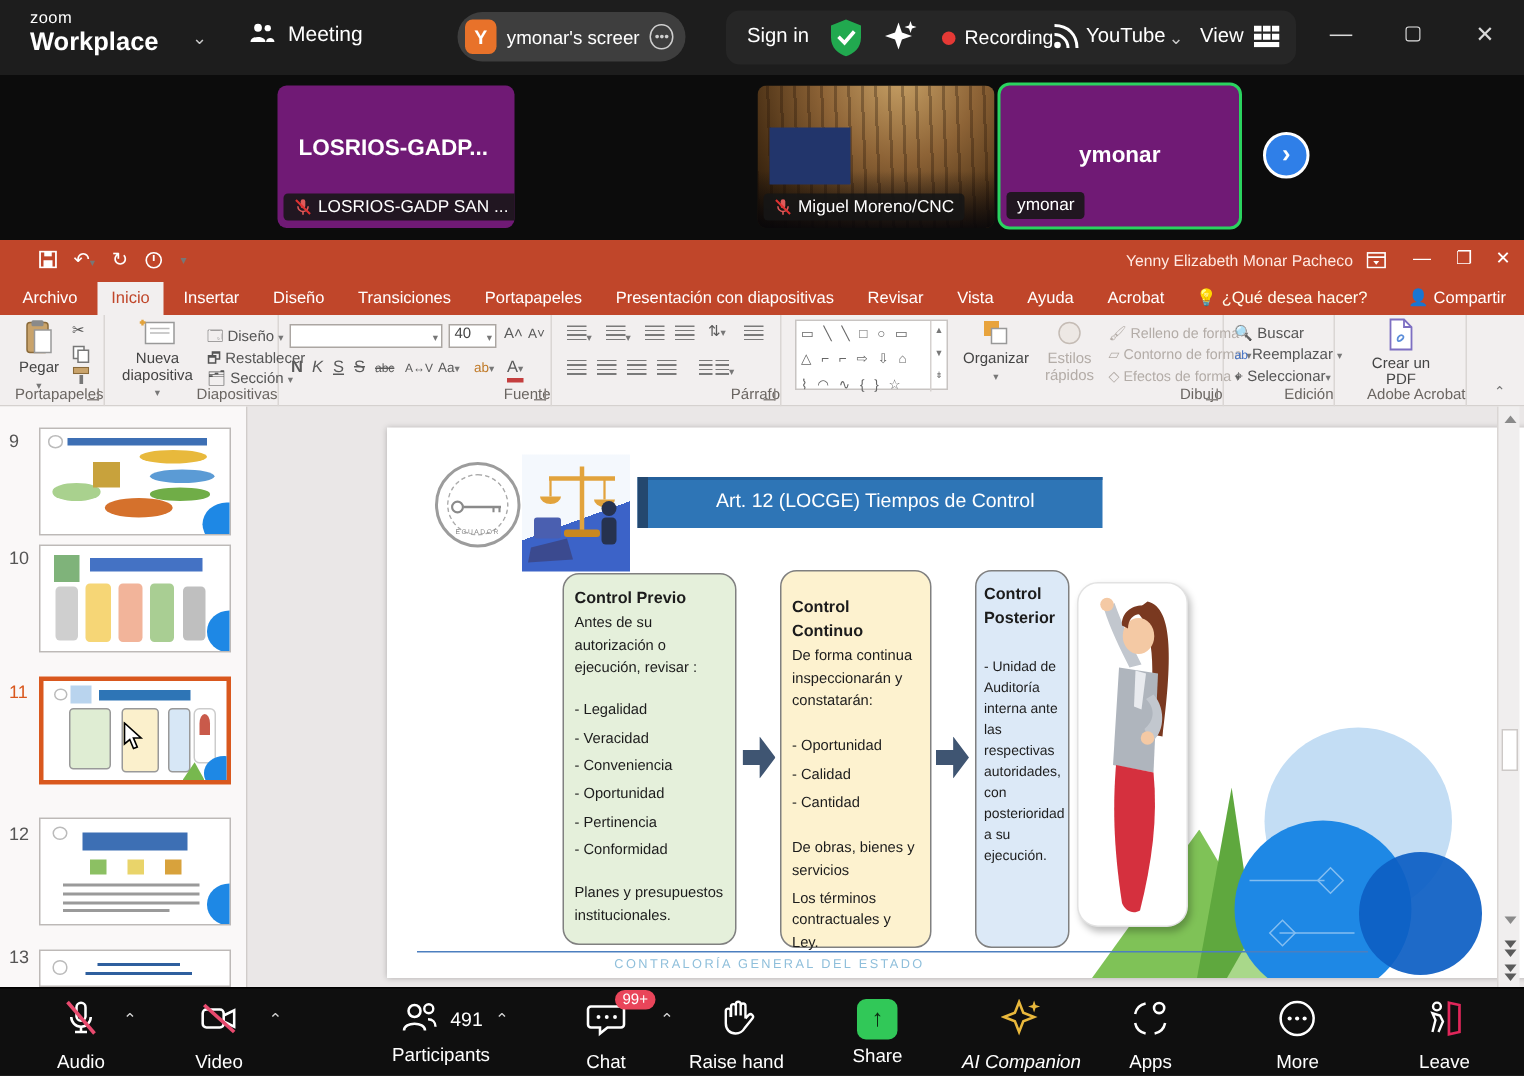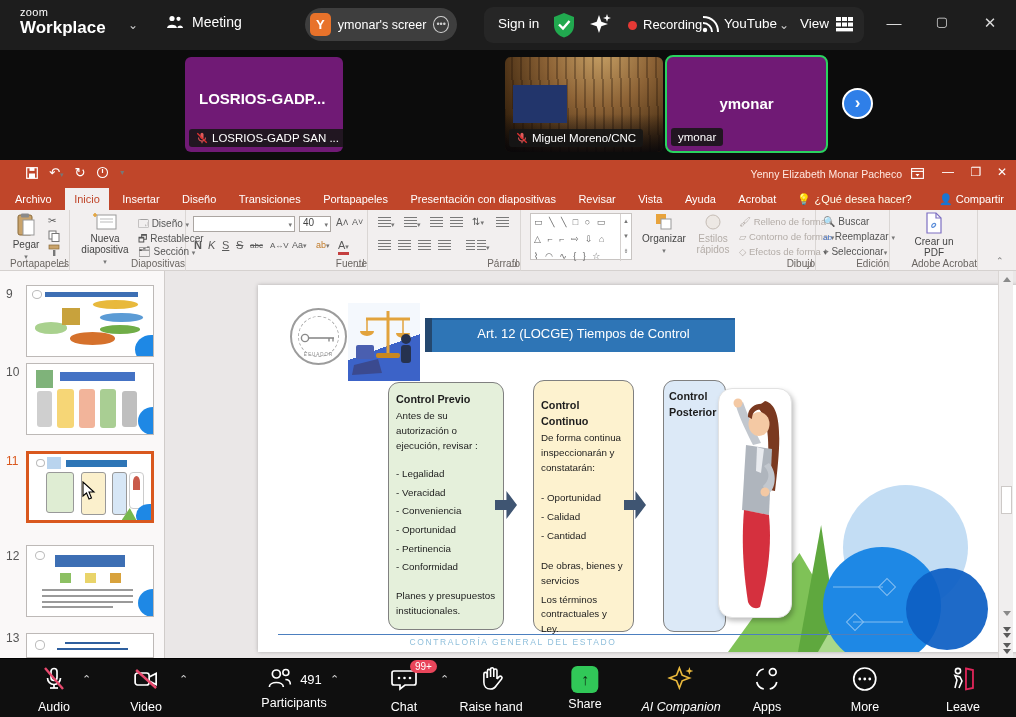--- a/index.html
+++ b/index.html
@@ -77,21 +77,21 @@
   .tnum { position:absolute; left:6px; font-size:12px; color:#555; }
   .tnum.sel { color:#D9581E; }
   .thumb { position:absolute; left:26px; width:128px; height:72px; background:#fff; border:1px solid #BDB9B7; overflow:hidden; }
   .thumb.sel { border:3px solid #D9581E; }
   .scroll { position:absolute; left:998px; top:0; width:15px; height:387px; background:#F0EEEE; border-left:1px solid #DAD6D4; }
   .sthumb { position:absolute; left:2px; width:11px; background:#fff; border:1px solid #CDC9C7; }
   .tri { width:0; height:0; position:absolute; }
 
   .slide { position:absolute; left:258px; top:14px; width:804px; height:367px; background:#fff; box-shadow:0 0 4px rgba(0,0,0,.25); overflow:hidden; }
   .banner { position:absolute; left:167px; top:33px; width:310px; height:34px; background:#2E75B6; border-left:7px solid #24486F; box-shadow:inset 0 2px 0 #24609C; color:#fff; font-size:13px; text-align:center; line-height:32px; }
-  .cbox { position:absolute; border:1.5px solid #808080; border-radius:11px; font-size:9.8px; color:#1c1c1c; padding:8px 7px; line-height:1.5;margin-left:13px; }
+  .cbox { position:absolute; border:1.5px solid #808080; border-radius:11px; font-size:9.8px; color:#1c1c1c; padding:8px 7px; line-height:1.5; }
   .cbox h3 { font-size:10.8px; margin-bottom:2px; }
   .box-line { line-height:1.9; }
   .blockarrow { position:absolute; background:#3F5572; clip-path:polygon(0 32%,52% 32%,52% 0,100% 50%,52% 100%,52% 68%,0 68%); }
   .circle { position:absolute; border-radius:50%; }
   .gtri { position:absolute; clip-path:polygon(0 100%,55% 0,100% 100%); }
   .slidefooter-line { position:absolute; left:20px; top:349px; width:634px; border-top:1.5px solid #4C7FBF; }
   .slidefooter-text { position:absolute; left:95px; top:352px; width:320px; text-align:center; font-size:8.5px; letter-spacing:1.6px; color:#8FBFDB; }
   .womancard { position:absolute; left:460px; top:103px; width:74px; height:230px; background:#fff; border:1px solid #e2e2e2; border-radius:14px; box-shadow:2px 3px 5px rgba(0,0,0,.25); overflow:hidden; }
   .seal { position:absolute; left:32px; top:23px; width:57px; height:57px; border:2px solid #9C9C9C; border-radius:50%; }
   .seal .inner { position:absolute; inset:6px; border:1px dashed #ABABAB; border-radius:50%; }
@@ -490,20 +490,21 @@
               <div class="box-line">- Cantidad</div>
             </div>
           <div style="margin-top:14px;">De obras, bienes y servicios</div>
           <div style="margin-top:4px;">Los términos contractuales y Ley.</div>
         </div>
         <div class="blockarrow" style="left:366px; top:206px; width:22px; height:28px;"></div>
 
         <div class="cbox" style="left:392px; top:95px; width:63px; height:252px; background:#DCE9F7; font-size:9.3px; padding:7px 5px;">
           <h3>Control Posterior</h3>
           <div style="height:16px;"></div>
+          <div>- Unidad de Auditoría interna ante las respectivas autoridades, con posterioridad a su ejecución.</div>
         </div>
 
         <div class="circle" style="left:585px; top:200px; width:125px; height:125px; background:#C3DDF4;"></div>
         <div class="gtri" style="left:470px; top:268px; width:130px; height:99px; background:#7FC257;"></div>
         <div class="gtri" style="left:540px; top:240px; width:42px; height:127px; background:#5FA83E;"></div>
         <div class="gtri" style="left:560px; top:290px; width:80px; height:77px; background:#A9D88A;"></div>
         <div class="circle" style="left:565px; top:262px; width:118px; height:118px; background:#1E88E5;">
           <svg width="118" height="118" viewBox="0 0 118 118" style="opacity:.45;">
             <line x1="10" y1="40" x2="60" y2="40" stroke="#fff" stroke-width="1"></line>
               <rect x="58" y="34" width="12" height="12" fill="none" stroke="#fff" stroke-width="1" transform="rotate(45 64 40)"></rect>

